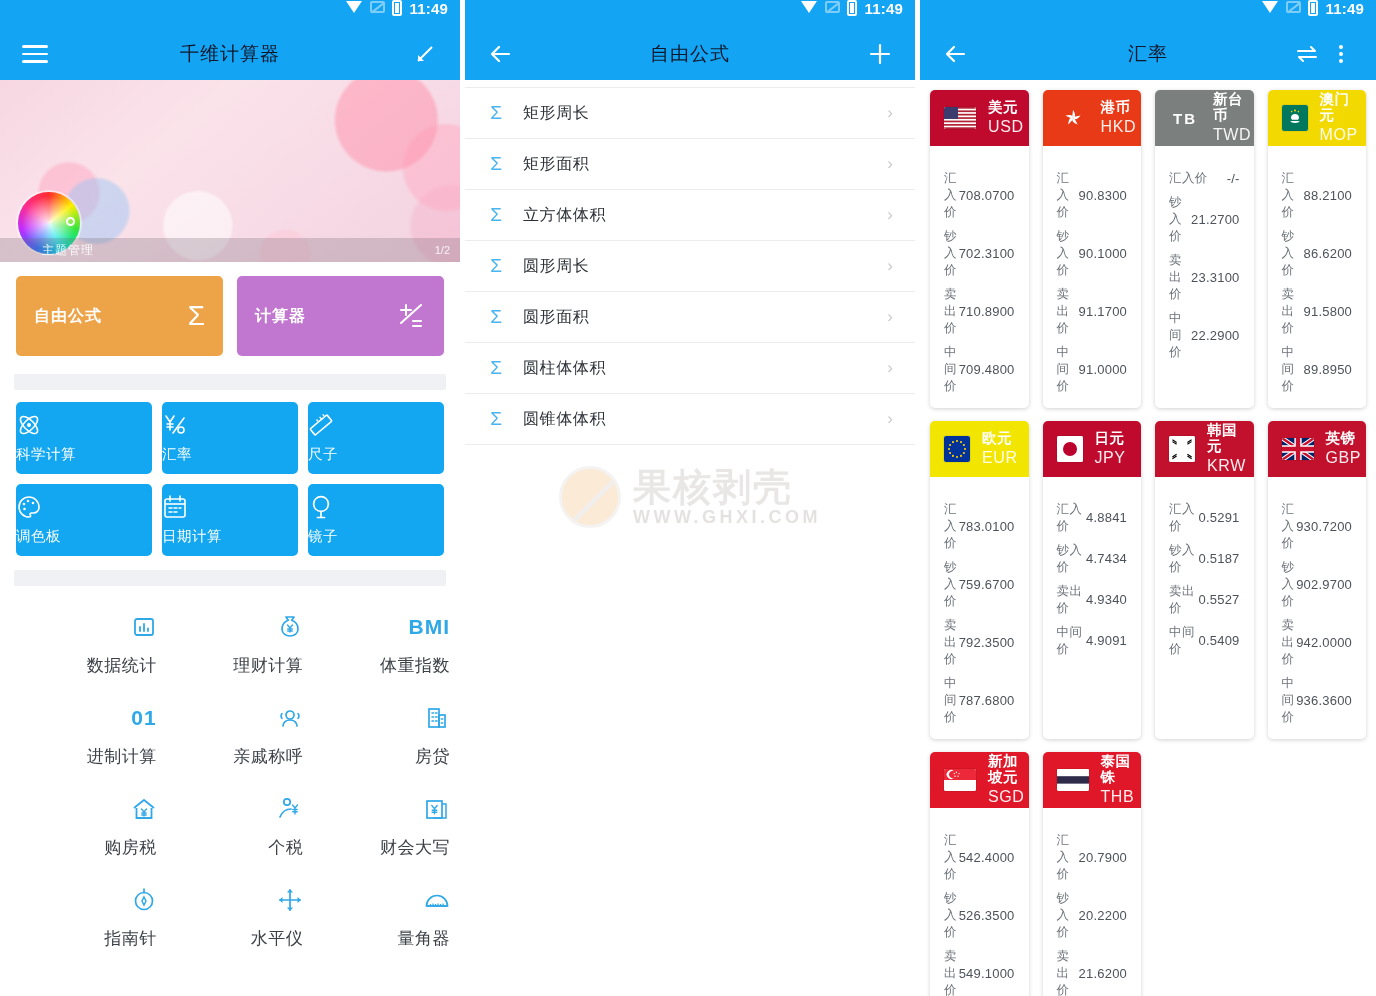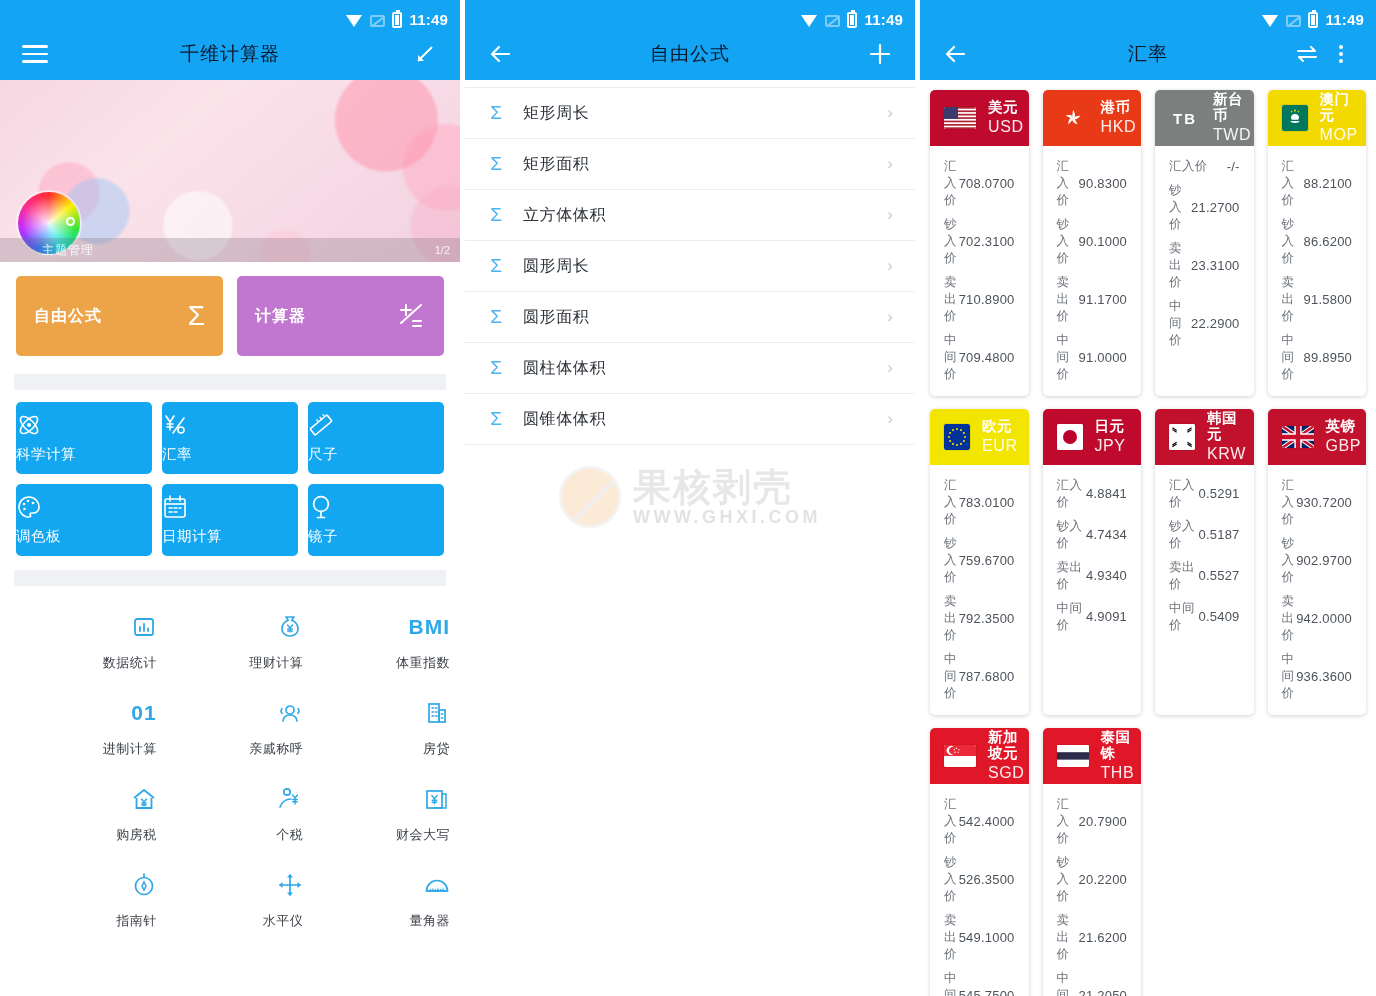--- a/index.html
+++ b/index.html
@@ -12,21 +12,21 @@
   .screens { display: flex; width: 1376px; height: 996px; background:#fff; }
   .phone { position: relative; height: 996px; overflow: hidden; background: #fff; }
   .phone.p1 { width: 460px; }
   .gap { width: 5px; height: 996px; background:#fff; }
   .phone.p2 { width: 450px; }
   .phone.p3 { width: 456px; }
 
   
   .statusbar {
     height: 28px; background: var(--brand,#13a4f4);
-    display:flex; align-items:flex-end; justify-content:flex-end;
+    display:flex; align-items:flex-start; justify-content:flex-end;
     padding-right: 12px; gap: 7px; color:#fff;
   }
   .sb-time { font-size: 15px; font-weight: 600; letter-spacing:.2px; }
   .ic-wifi { width:17px; height:14px; position:relative; }
   .ic-wifi::after{
     content:""; position:absolute; left:0; top:1px;
     border-left:8.5px solid transparent; border-right:8.5px solid transparent;
     border-top:12px solid #fff;
   }
   .ic-sig { width:15px; height:14px; position:relative; opacity:.45; }
@@ -109,21 +109,21 @@
     gap:7px; color:#fff; cursor:pointer;
   }
   .tile .tl { font-size:14.5px; letter-spacing:.5px; }
   .tile svg { display:block; }
 
   
   .toolgrid { display:grid; grid-template-columns: repeat(3,1fr); row-gap: 26px; padding: 26px 10px 10px; }
   .tool { display:flex; flex-direction:column; align-items:flex-end; gap:12px; cursor:pointer; }
   .tool .ti { height:30px; display:flex; align-items:center; justify-content:center; color:#2fa8e8; }
   .tool .ti.text { font-size:21px; font-weight:700; letter-spacing:1px; }
-  .tool .tn { font-size:13px; color:#3c4148; letter-spacing:.5px; }
+  .tool .tn { font-size:17px; color:#3c4148; letter-spacing:.5px; }
 
   
   .flist { background:#fff; }
   .frow {
     height: 51px; display:flex; align-items:center; gap:18px;
     padding: 0 22px; border-bottom:1px solid #ececec; cursor:pointer;
   }
   .frow .sig { color:#4ab4ef; font-size:19px; width:18px; text-align:center; }
   .frow .fname { font-size:16px; color:#2d3238; letter-spacing:.6px; }
   .frow .chev { margin-left:auto; color:#c6cbd0; font-size:17px; }
@@ -144,21 +144,21 @@
   .fxbody { background:#fff; padding: 10px 10px 0; height: calc(996px - 80px); overflow:hidden; }
   .fxgrid { display:grid; grid-template-columns: 1fr 1fr 1fr 1fr; gap: 13px 14px; }
   .fxcard { border-radius:5px; background:#fff; box-shadow: 0 1px 4px rgba(0,0,0,.18); overflow:hidden; }
   .fxhead { height:56px; display:flex; align-items:center; gap:12px; padding: 0 14px; }
   .flag { width:32px; height:22px; border-radius:2px; overflow:hidden; flex:none; position:relative;
           background:#fff; box-shadow:0 0 0 1px rgba(0,0,0,.06); }
   .flag.sq { width:26px; height:26px; }
   .fxnames { display:flex; flex-direction:column; gap:2px; }
   .fxcn { color:#fff; font-size:14.5px; font-weight:700; letter-spacing:.6px; line-height:1.1; }
   .fxcode { color:rgba(255,255,255,.92); font-size:16px; letter-spacing:.6px; line-height:1.1;text-align:right; }
-  .fxrows { padding: 8px 14px 10px; }
+  .fxrows { padding: 20px 14px 10px; }
   .fxrow { display:flex; justify-content:space-between; align-items:center; padding: 3.5px 0; }
   .fxlabel { font-size:12.5px; color:#6c727a; letter-spacing:.4px; }
   .fxval { font-size:13px; color:#4d535a; letter-spacing:.2px; }
   .fxhead-tb { font-size:15px; font-weight:700; color:#fff; letter-spacing:2px;
                width:32px; text-align:center; flex:none; }
 </style>
 </head>
 <body>
 
 <div class="screens">

